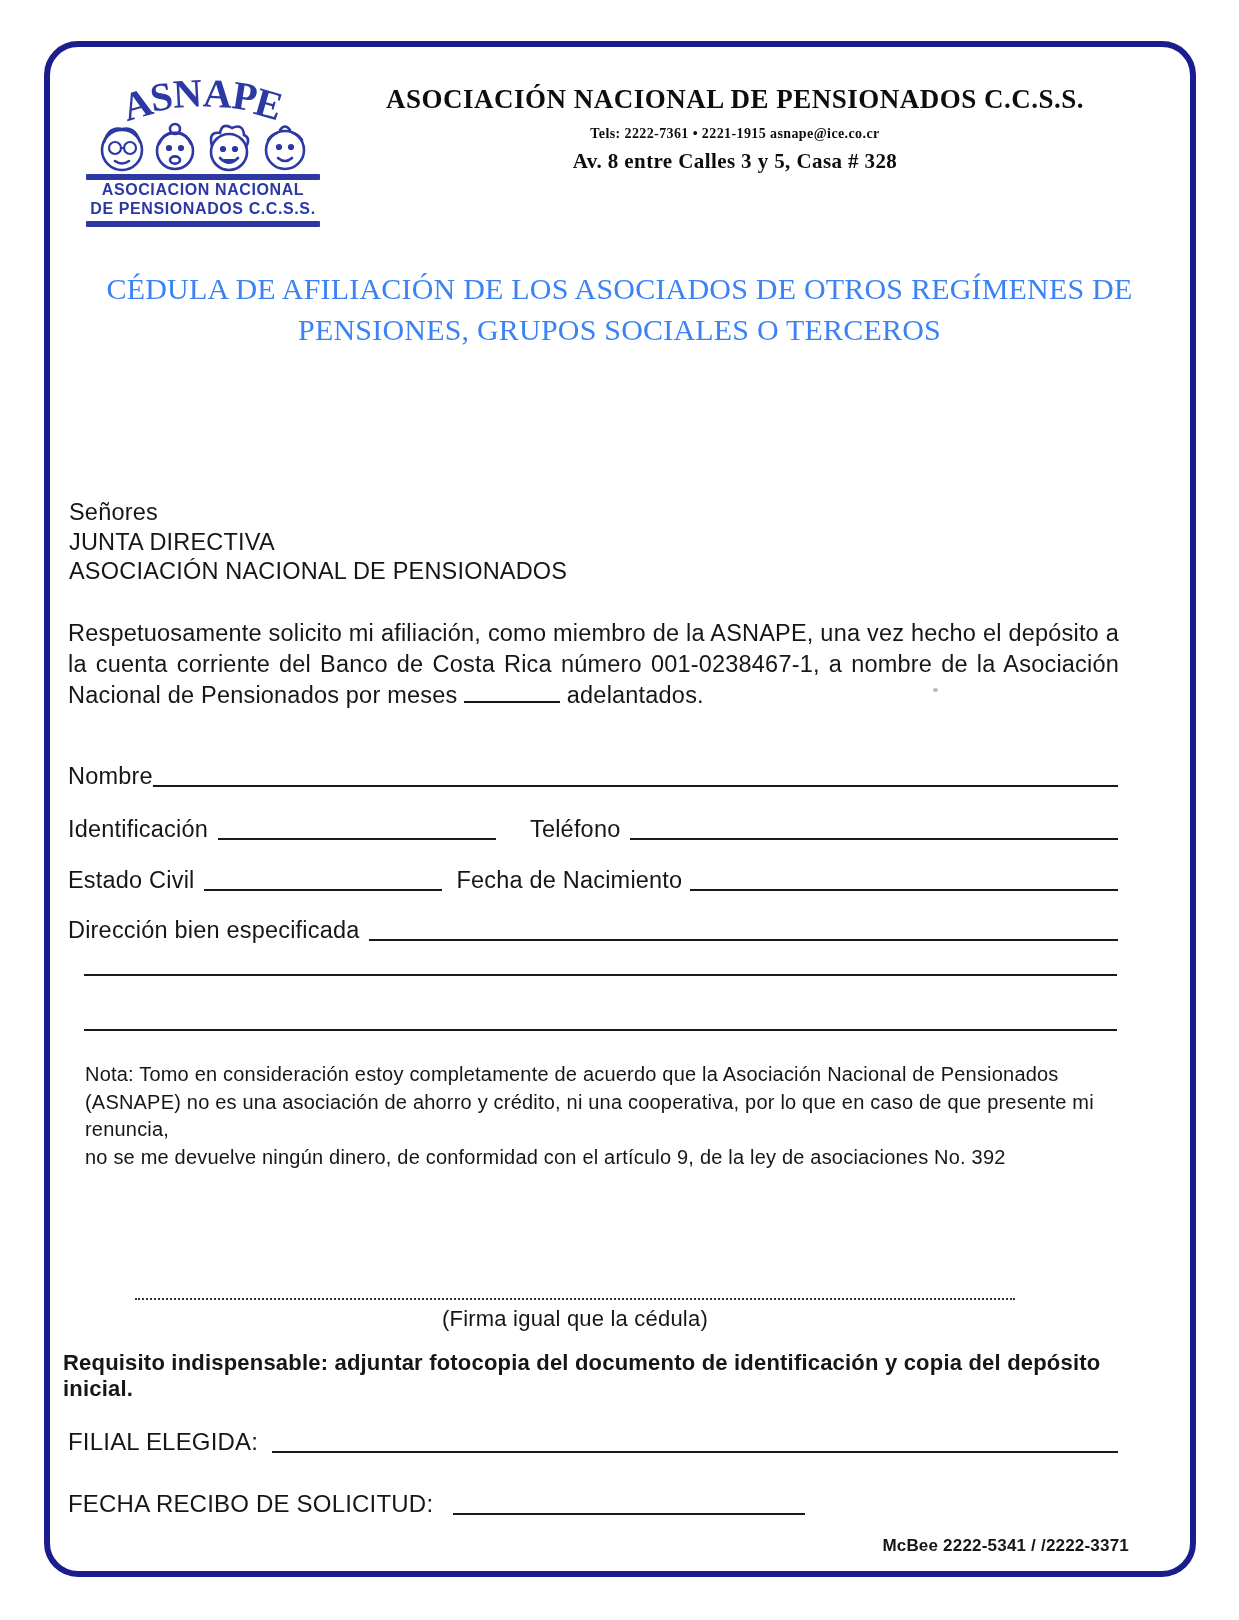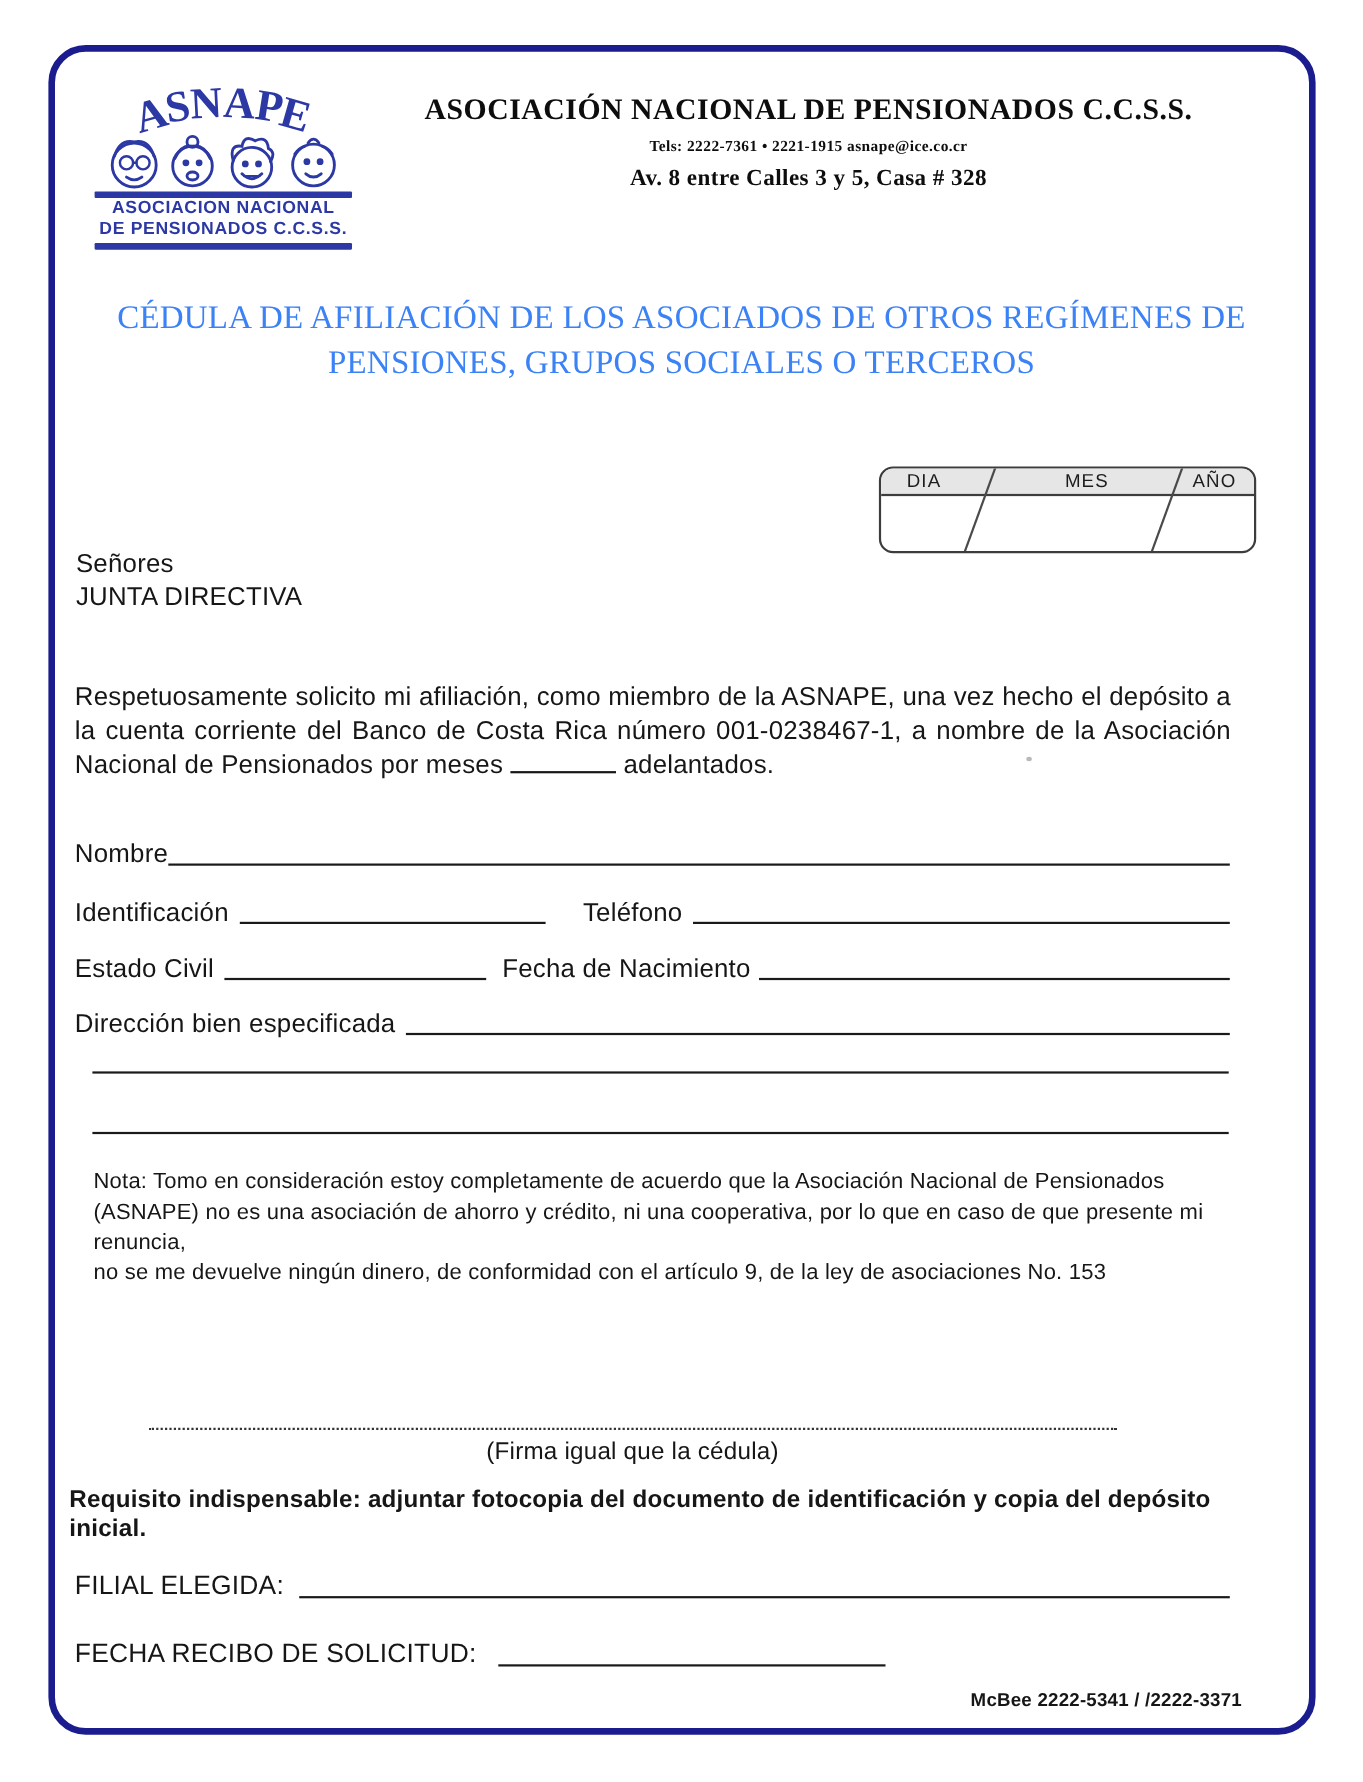--- a/index.html
+++ b/index.html
@@ -116,32 +116,25 @@
     <div class="org-name">ASOCIACIÓN NACIONAL DE PENSIONADOS C.C.S.S.</div>
     <div class="org-contact">Tels: 2222-7361 • 2221-1915 asnape@ice.co.cr</div>
     <div class="org-address">Av. 8 entre Calles 3 y 5, Casa # 328</div>
   </div>
 
   <div class="doc-title">
     <div>CÉDULA DE AFILIACIÓN DE LOS ASOCIADOS DE OTROS REGÍMENES DE</div>
     <div>PENSIONES, GRUPOS SOCIALES O TERCEROS</div>
   </div>
 
-  <div class="date-box">
-    <div class="db-head"></div>
-    <div class="db-diag" style="left:88px;"></div>
-    <div class="db-diag" style="left:258px;"></div>
-    <div class="db-label" style="left:8px; width:62px;">DIA</div>
-    <div class="db-label" style="left:150px; width:74px;">MES</div>
-    <div class="db-label" style="left:270px; width:66px;">AÑO</div>
-  </div>
 
   <div class="recipient">
     <div>Señores</div>
     <div>JUNTA DIRECTIVA</div>
+    <div>ASOCIACIÓN NACIONAL DE PENSIONADOS</div>
   </div>
 
   <p class="request"><span>Respetuosamente solicito mi afiliación, como miembro de la ASNAPE, una vez hecho el depósito a la cuenta corriente del Banco de Costa Rica número 001-0238467-1, a nombre de la Asociación Nacional de Pensionados por meses</span>
     <span class="inline-blank"></span>
     <span>adelantados.</span></p>
   <div class="artifact-dot"></div>
 
   <div class="frow" style="top:763px;">
     <span class="lbl">Nombre</span>
     <div class="wline"></div>
@@ -165,21 +158,21 @@
     <span class="lbl">Dirección bien especificada</span>
     <div class="wline" style="margin-left:10px;"></div>
   </div>
 
   <div class="rule" style="left:84px; top:974px; width:1033px;"></div>
   <div class="rule" style="left:84px; top:1029px; width:1033px;"></div>
 
   <div class="note">
     <div>Nota: Tomo en consideración estoy completamente de acuerdo que la Asociación Nacional de Pensionados</div>
     <div>(ASNAPE) no es una asociación de ahorro y crédito, ni una cooperativa, por lo que en caso de que presente mi renuncia,</div>
-    <div>no se me devuelve ningún dinero, de conformidad con el artículo 9, de la ley de asociaciones No. 153</div>
+    <div>no se me devuelve ningún dinero, de conformidad con el artículo 9, de la ley de asociaciones No. 392</div>
   </div>
 
   <div class="sig-line"></div>
   <div class="sig-caption">(Firma igual que la cédula)</div>
 
   <div class="requirement">Requisito indispensable: adjuntar fotocopia del documento de identificación y copia del depósito inicial.</div>
 
   <div class="frow caps" style="top:1428px;">
     <span class="lbl">FILIAL ELEGIDA:</span>
     <div class="wline" style="margin-left:14px;"></div>

